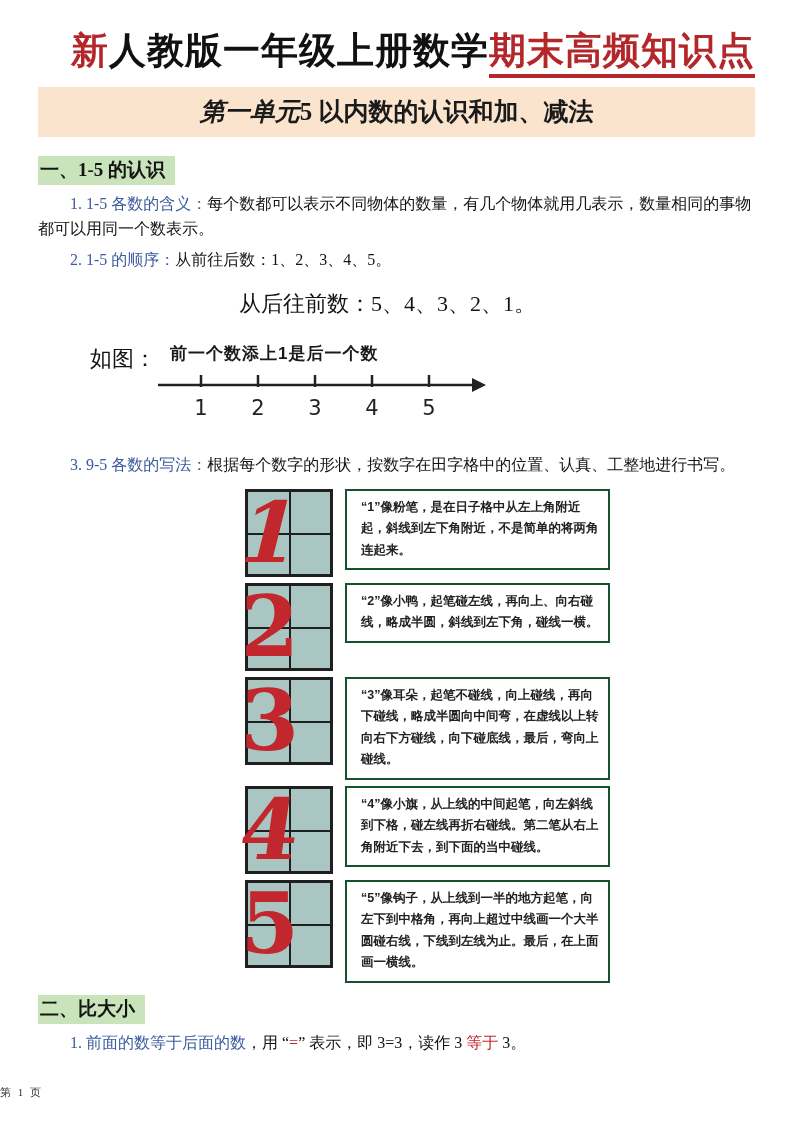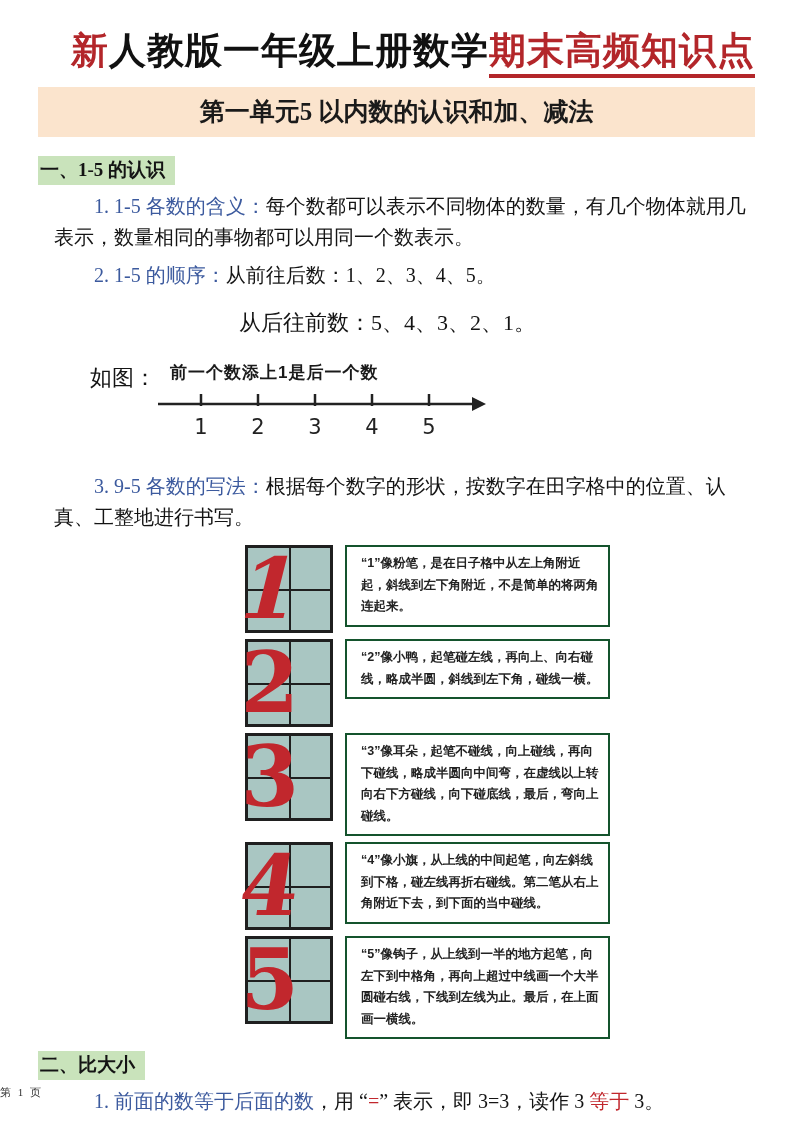--- a/index.html
+++ b/index.html
@@ -16,28 +16,28 @@
   }
   .t-red{color:#b3262a;}
   .t-black{color:#111;}
   .t-red-u{color:#b3262a;border-bottom:4px solid #b3262a;padding-bottom:3px;}
 
   
   .unit-banner{
     margin-top:13px;background:#fbe4cd;text-align:center;
     font-size:25px;font-weight:700;padding:8px 0 9px 0;color:#1a1a1a;
   }
-  .unit-banner .unit-label{}
+  .unit-banner .unit-label{font-style:italic;}
 
   
   .sec-heading{margin-top:19px;font-size:19px;font-weight:700;line-height:1.3;}
   .hl-green{display:inline-block;background:#c9e3bb;padding:2px 10px 2px 2px;}
 
   
-  .para{font-size:20px;line-height:1.57;margin:6px 0 0 16px;text-indent:2em;}
+  .para{font-size:16px;line-height:1.57;margin:6px 0 0 0;text-indent:2em;}
   .blue{color:#3c5a9e;}
   .red{color:#c1272d;}
   .indent-line2{margin:15px;font-size:22px;line-height:1.57;padding-left:186px;}
 
   
   .figure{margin-top:16px;position:relative;height:108px;}
   .fig-label{position:absolute;left:52px;top:6px;font-size:22px;}
   .fig-caption{
     position:absolute;left:132px;top:4px;
     font-family:"Liberation Sans","DejaVu Sans",sans-serif;

